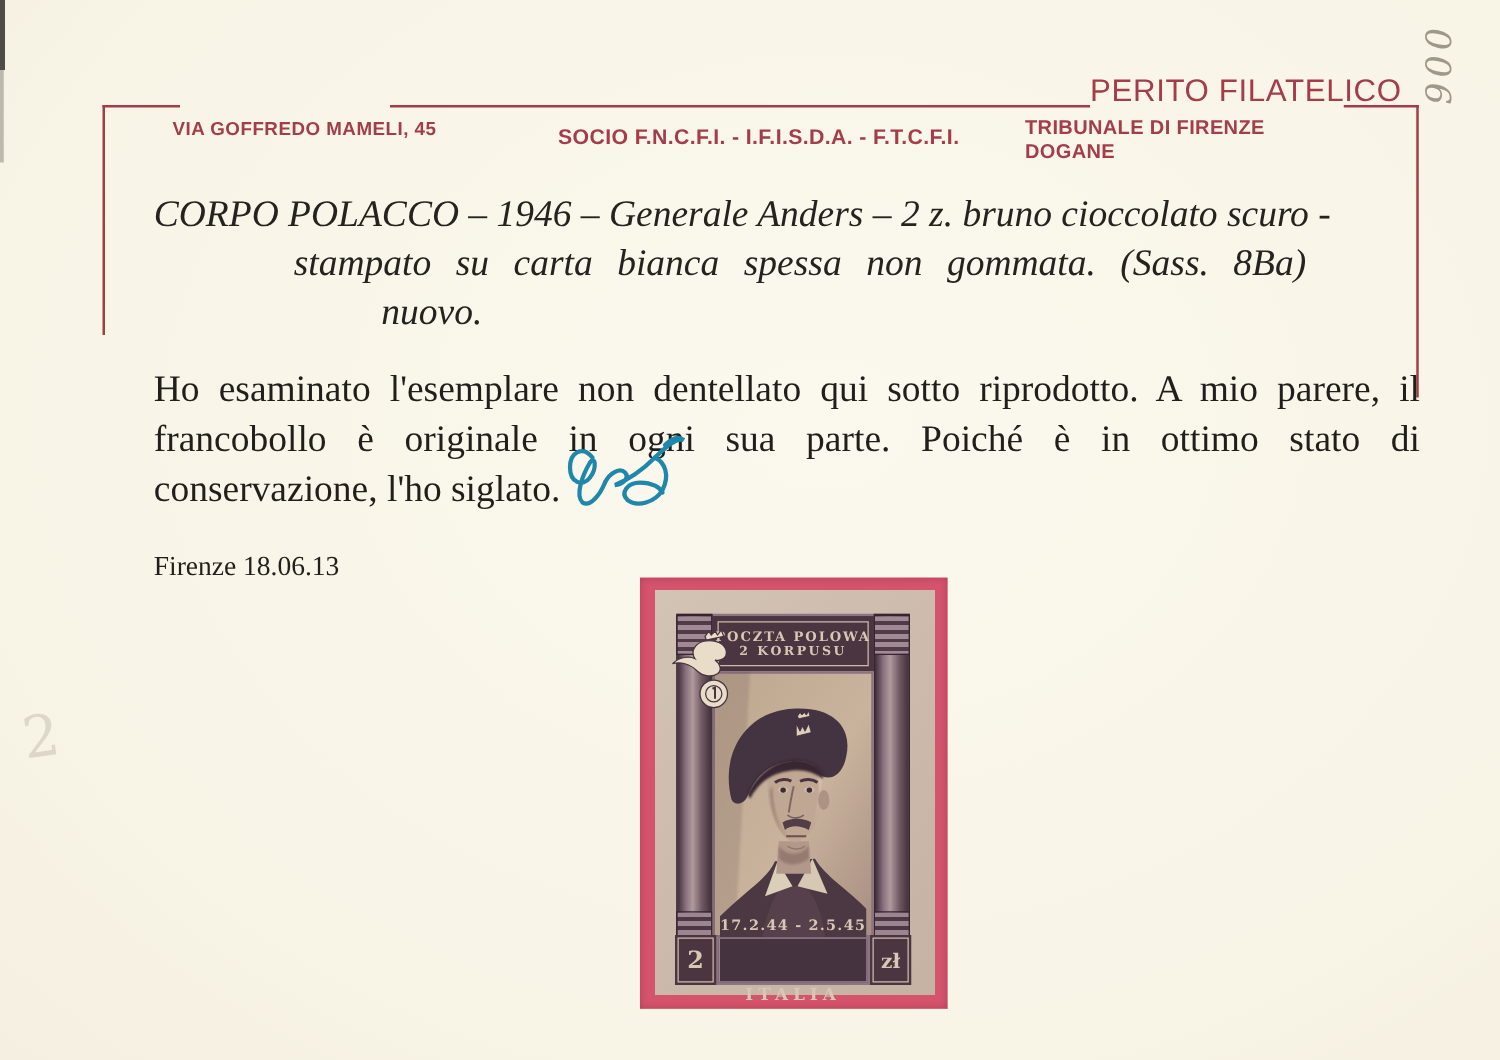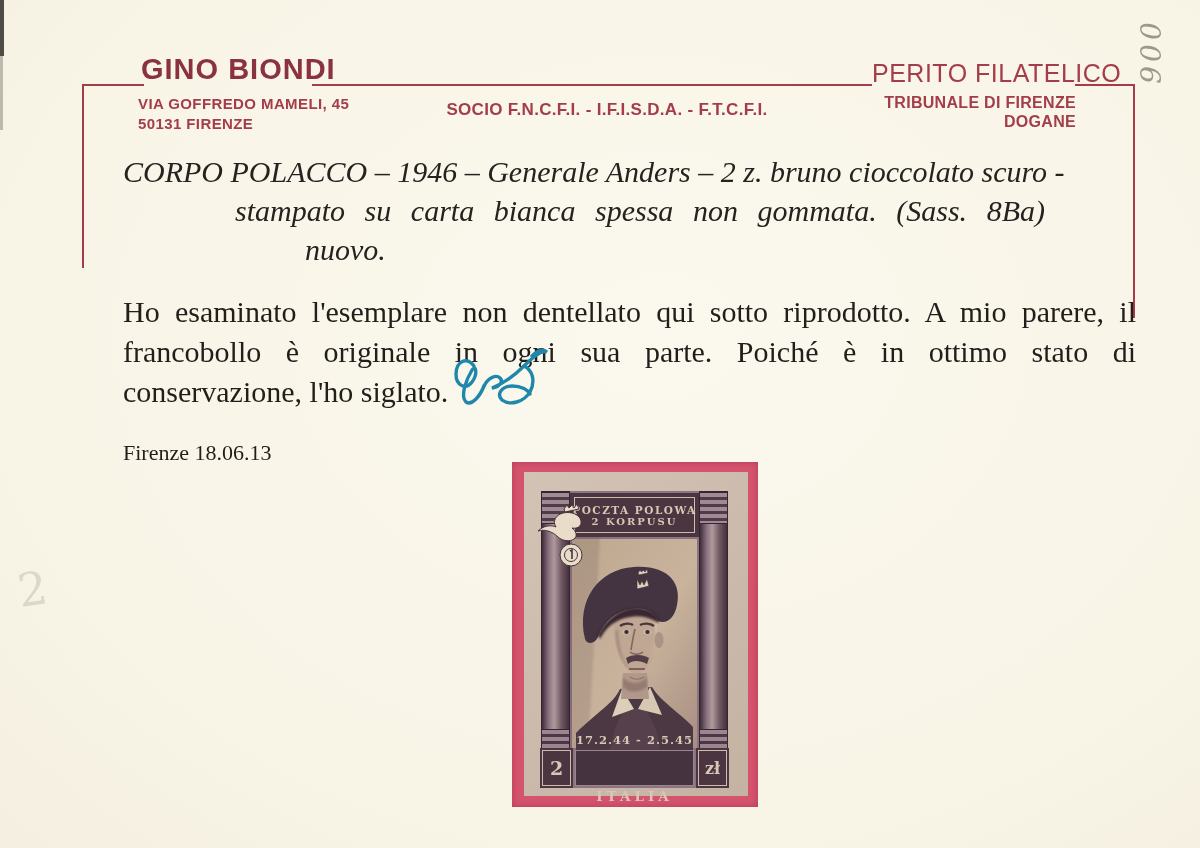--- a/index.html
+++ b/index.html
@@ -17,21 +17,21 @@
   .rule.v{width:2px;}
 
   
   .expert-name{position:absolute;left:141px;top:53px;font-size:29px;font-weight:bold;
                letter-spacing:1px;color:#8a3240;}
   .expert-title{position:absolute;left:872px;top:59px;font-size:25px;letter-spacing:.5px;color:#a43d4a;}
   .addr{position:absolute;left:138px;top:94px;font-size:15px;font-weight:bold;
         line-height:20px;color:#a43d4a;letter-spacing:.4px;}
   .membership{position:absolute;left:407px;top:100px;width:400px;text-align:center;
               font-size:17px;font-weight:bold;color:#a43d4a;letter-spacing:.3px;}
-  .credentials{position:absolute;left:820px;top:93px;width:256px;text-align:right;
+  .credentials{position:absolute;left:820px;top:93px;width:256px;
                font-size:16px;font-weight:bold;line-height:19px;color:#a43d4a;letter-spacing:.3px;}
 
   
   .price-mark{position:absolute;left:1114px;top:14px;width:74px;height:74px;
               display:flex;align-items:center;justify-content:center;
               transform:rotate(-90deg);font-family:"DejaVu Serif",serif;font-style:italic;
               font-size:28px;letter-spacing:4px;color:#968f80;opacity:.9;}
   .pencil-2{position:absolute;left:18px;top:562px;font-family:"DejaVu Serif",serif;
             font-size:46px;color:rgba(140,133,112,0.25);transform:rotate(-8deg);}
 
@@ -106,25 +106,23 @@
 
   <div class="edge-dark"></div>
   <div class="edge-gray"></div>
 
   <div class="rule h" style="left:82px;top:84px;width:62px;"></div>
   <div class="rule h" style="left:312px;top:84px;width:560px;"></div>
   <div class="rule h" style="left:1075px;top:84px;width:60px;"></div>
   <div class="rule v" style="left:82px;top:84px;height:184px;"></div>
   <div class="rule v" style="left:1133px;top:84px;height:234px;"></div>
 
-  <div class="expert-name">GINO BIONDI</div>
   <div class="expert-title">PERITO FILATELICO</div>
   <div class="addr">
     <div>VIA GOFFREDO MAMELI, 45</div>
-    <div>50131 FIRENZE</div>
   </div>
   <div class="membership">SOCIO F.N.C.F.I. - I.F.I.S.D.A. - F.T.C.F.I.</div>
   <div class="credentials">
     <div>TRIBUNALE DI FIRENZE</div>
     <div>DOGANE</div>
   </div>
 
   <div class="price-mark">900</div>
   <div class="pencil-2">2</div>
 

